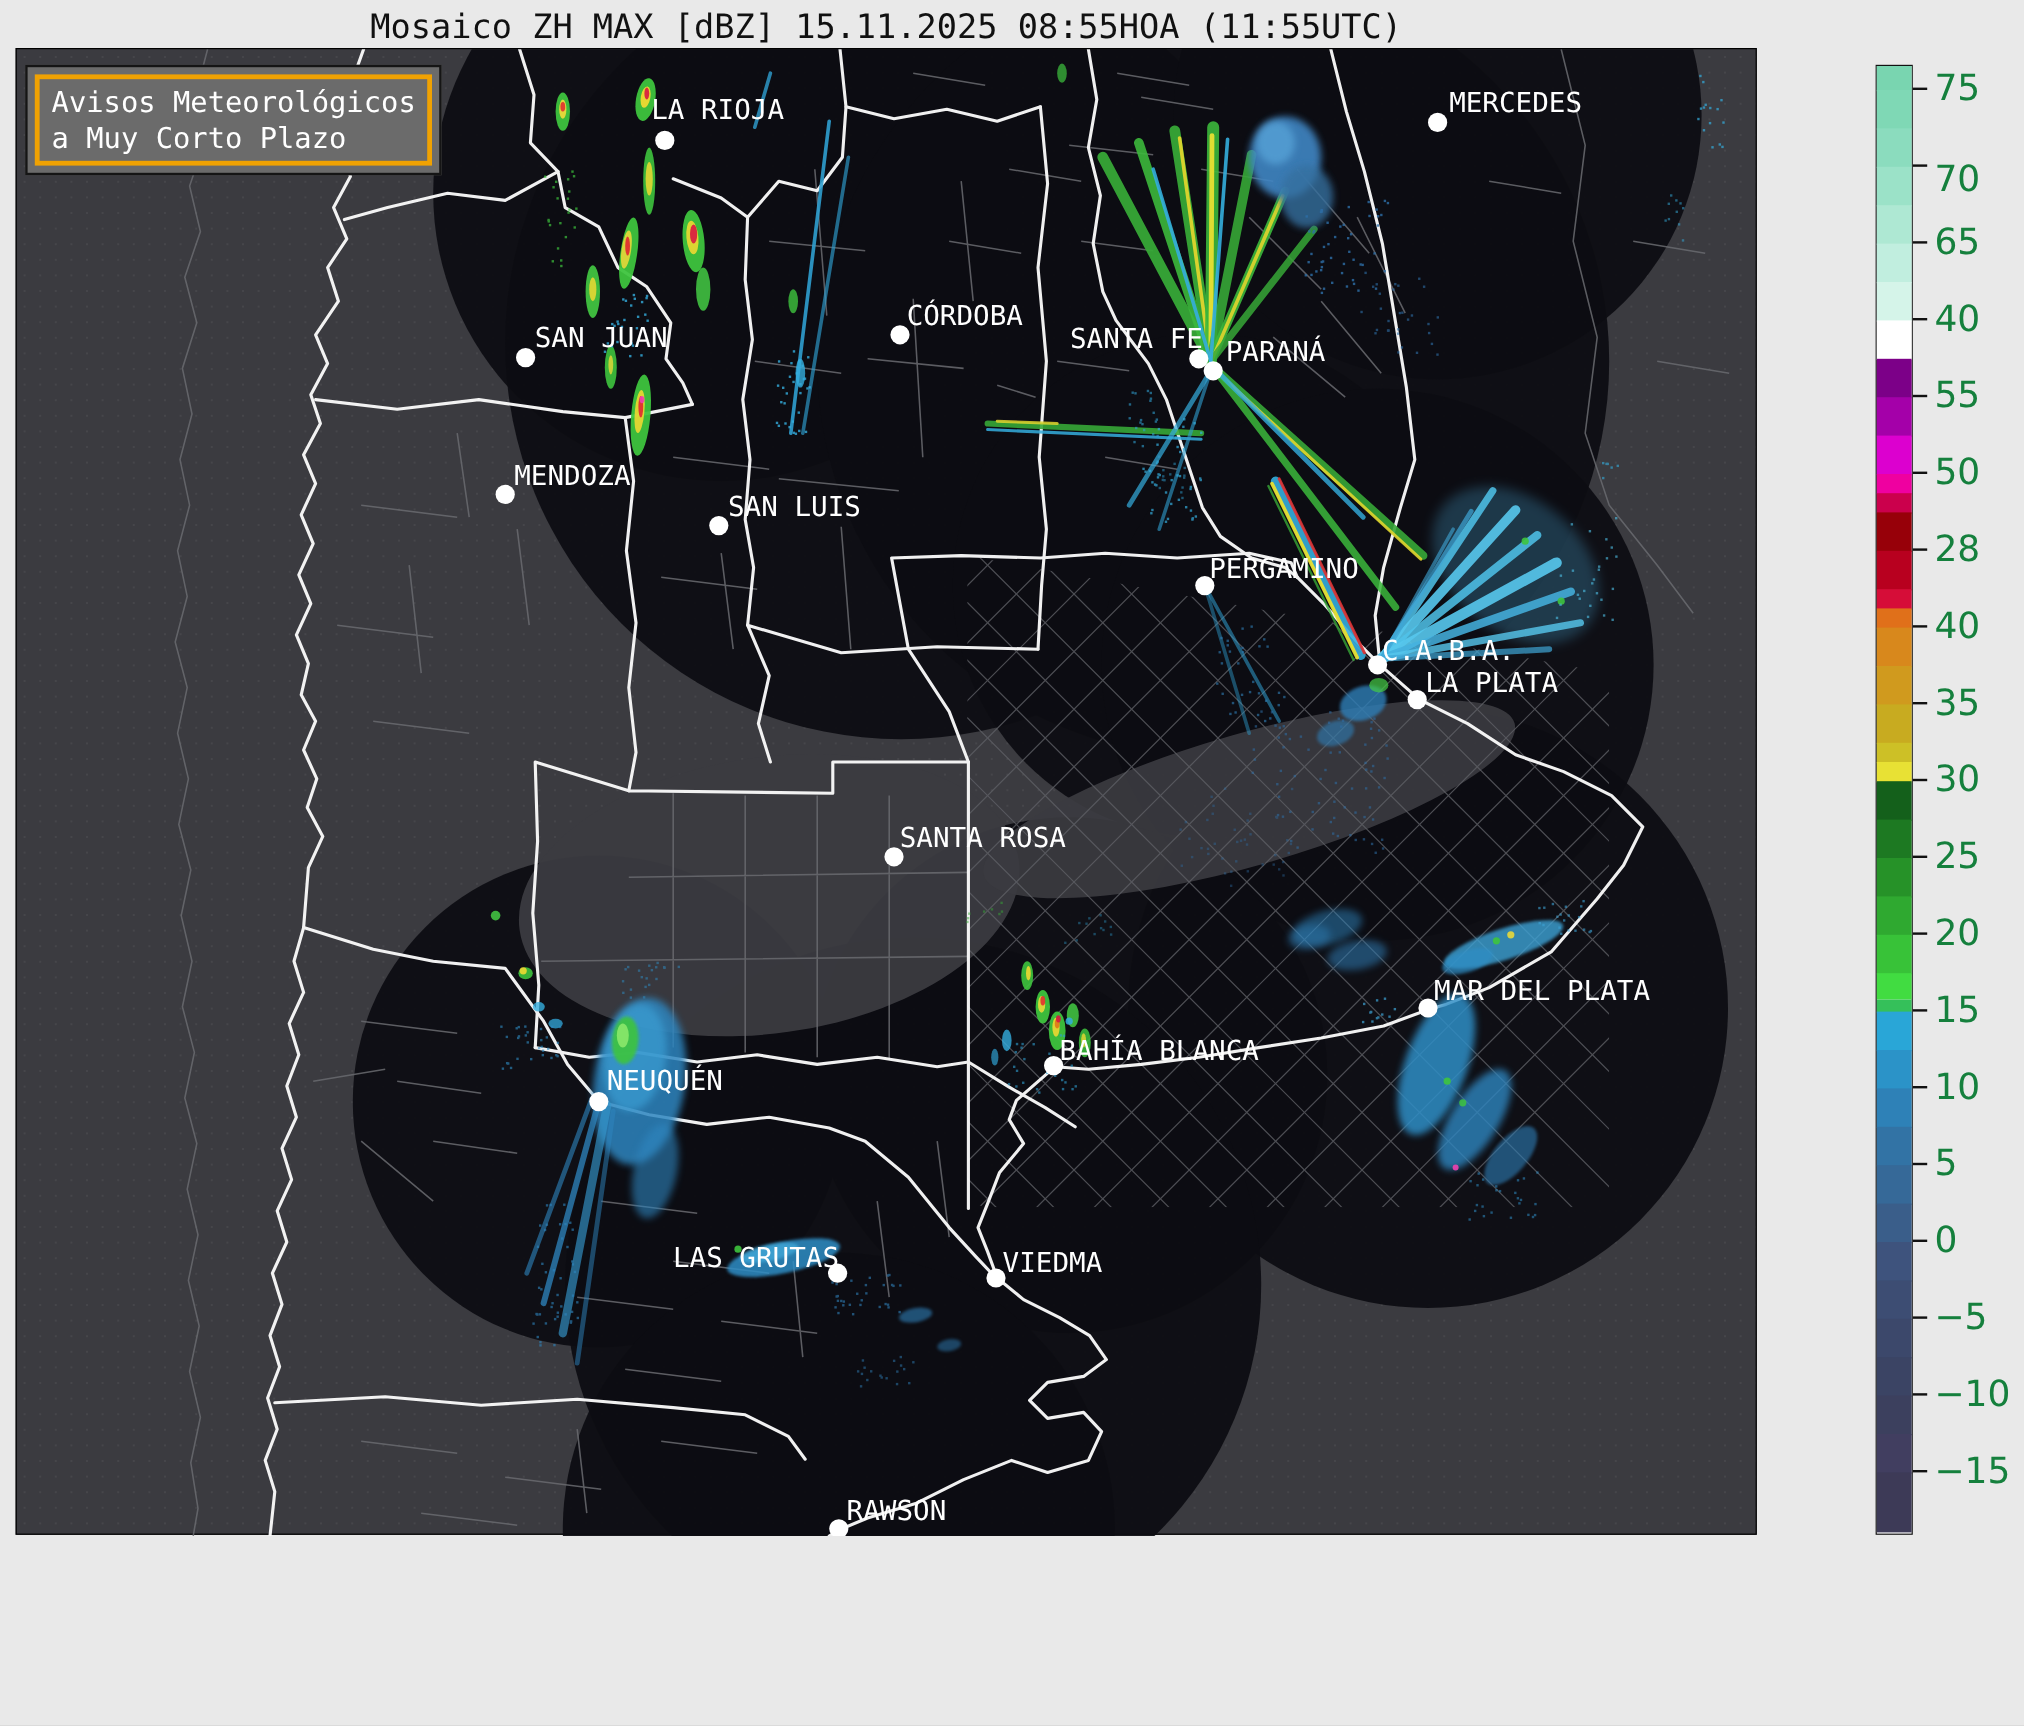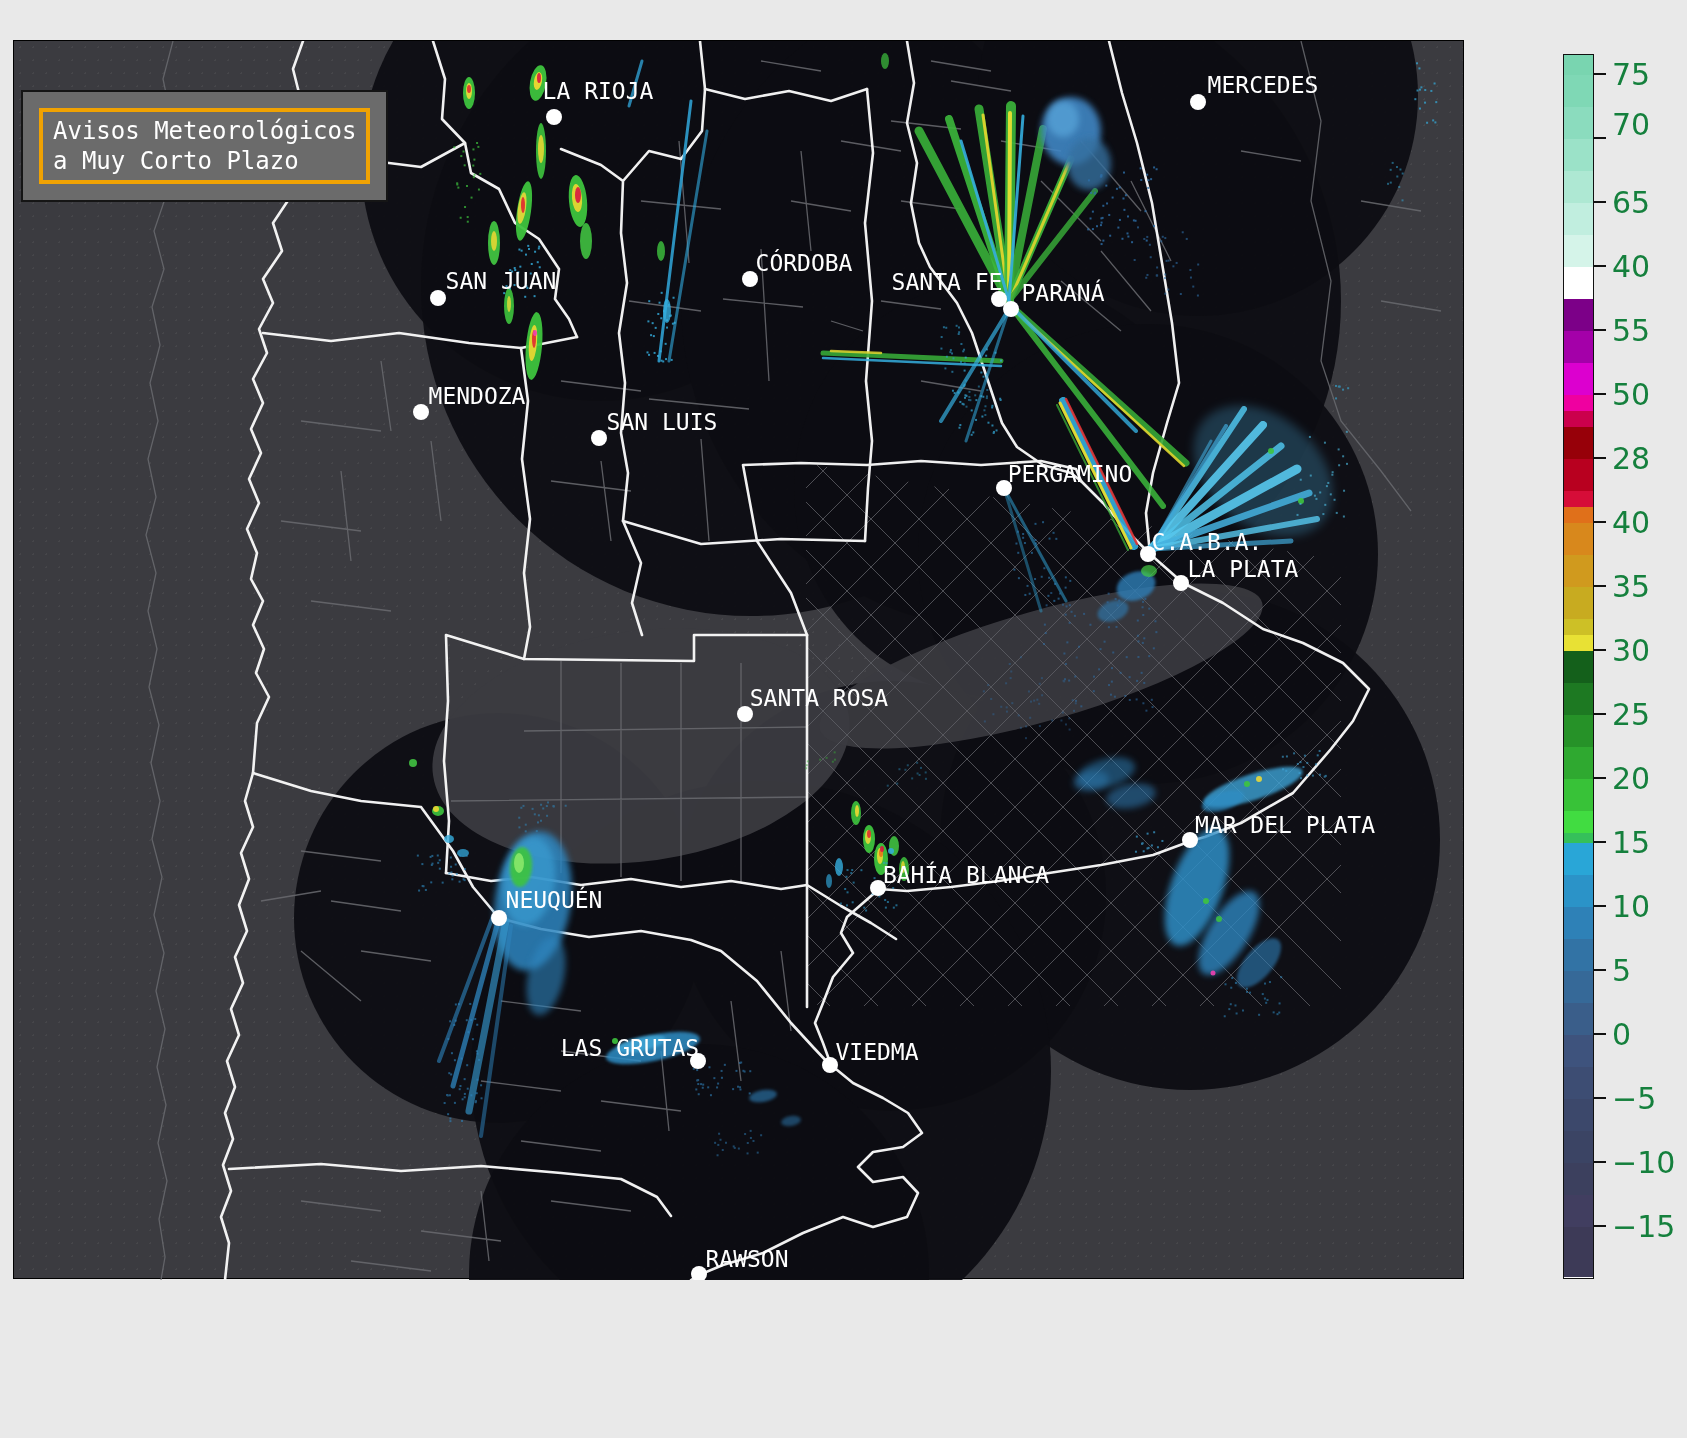--- a/index.html
+++ b/index.html
@@ -2,34 +2,35 @@
 <html><head>
 <meta charset="utf-8">
 <style>
   html,body{margin:0;padding:0;background:#e9e9e9;width:1687px;height:1438px;overflow:hidden;}
   #page{position:relative;width:1687px;height:1438px;background:#e9e9e9;font-family:"DejaVu Sans",sans-serif;}
   #title{position:absolute;left:13px;top:6px;width:1451px;text-align:center;
          font-family:"DejaVu Sans Mono",monospace;font-size:28px;font-weight:500;color:#111;letter-spacing:0px;}
   #map{position:absolute;left:13px;top:40px;width:1451px;height:1239px;background:#3b3b40;border:1px solid #000;box-sizing:border-box;
        background-image:radial-gradient(rgba(255,255,255,0.055) 1px,transparent 1px);background-size:13px 13px;}
   #map svg{position:absolute;left:0;top:0;}
-  #warnbox{position:absolute;left:7px;top:13px;background:#6b6b6b;border:2px solid #151515;padding:16px;margin-top:36px;}
+  #warnbox{position:absolute;left:7px;top:13px;background:#6b6b6b;border:2px solid #151515;padding:6px;}
   #warnbox .inner{border:4px solid #f0a202;padding:4px 10px;}
   #warnbox .wline{font-family:"DejaVu Sans Mono",monospace;font-size:24px;color:#fff;line-height:30px;white-space:nowrap;}
   #colorbar{position:absolute;left:1563px;top:54px;width:31px;height:1225px;border:1.5px solid #111;box-sizing:border-box;background:#fff;}
   .cb-band{position:absolute;left:0;width:100%;}
   .cb-tick{position:absolute;left:1594px;width:12px;height:2px;background:#111;}
   .cb-label{position:absolute;left:1612px;font-family:"DejaVu Sans",sans-serif;font-size:30px;color:#15803d;transform:translateY(-50%);}
   #footer{position:absolute;left:0;top:1290px;width:1687px;height:148px;background:#e9e9e9;}
 </style>
 </head>
 <body>
 
 <div id="page">
 
+  <div id="title">Mosaico ZH MAX [dBZ] 15.11.2025 08:55HOA (11:55UTC)</div>
 
   <div id="map">
     <svg id="map-svg" width="1451" height="1239" viewBox="13 40 1451 1239">
       <defs>
         <filter id="bl1" x="-60%" y="-60%" width="220%" height="220%">
             <feGaussianBlur stdDeviation="1.5"></feGaussianBlur>
           </filter>
         <filter id="bl2" x="-60%" y="-60%" width="220%" height="220%">
             <feGaussianBlur stdDeviation="3"></feGaussianBlur>
           </filter>
@@ -1084,21 +1085,21 @@
       <div class="cb-band" style="top: 1044.14px; height: 32.4895px; background: rgb(60, 72, 107);"></div>
       <div class="cb-band" style="top: 1076.13px; height: 32.4895px; background: rgb(59, 68, 100);"></div>
       <div class="cb-band" style="top: 1108.12px; height: 32.4895px; background: rgb(60, 64, 94);"></div>
       <div class="cb-band" style="top: 1140.11px; height: 32.4895px; background: rgb(65, 62, 96);"></div>
       <div class="cb-band" style="top: 1172.1px; height: 50.4037px; background: rgb(61, 58, 87);"></div>
     </div>
   <div id="cb-decor">
       <div class="cb-tick" style="top: 73.4733px;"></div>
       <div class="cb-label" style="top: 74.4733px;">75</div>
       <div class="cb-tick" style="top: 137.452px;"></div>
-      <div class="cb-label" style="top: 124px;">70</div>
+      <div class="cb-label" style="top: 150px;">70</div>
       <div class="cb-tick" style="top: 201.431px;"></div>
       <div class="cb-label" style="top: 202.431px;">65</div>
       <div class="cb-tick" style="top: 265.41px;"></div>
       <div class="cb-label" style="top: 266.41px;">40</div>
       <div class="cb-tick" style="top: 329.39px;"></div>
       <div class="cb-label" style="top: 330.39px;">55</div>
       <div class="cb-tick" style="top: 393.369px;"></div>
       <div class="cb-label" style="top: 394.369px;">50</div>
       <div class="cb-tick" style="top: 457.348px;"></div>
       <div class="cb-label" style="top: 458.348px;">28</div>

